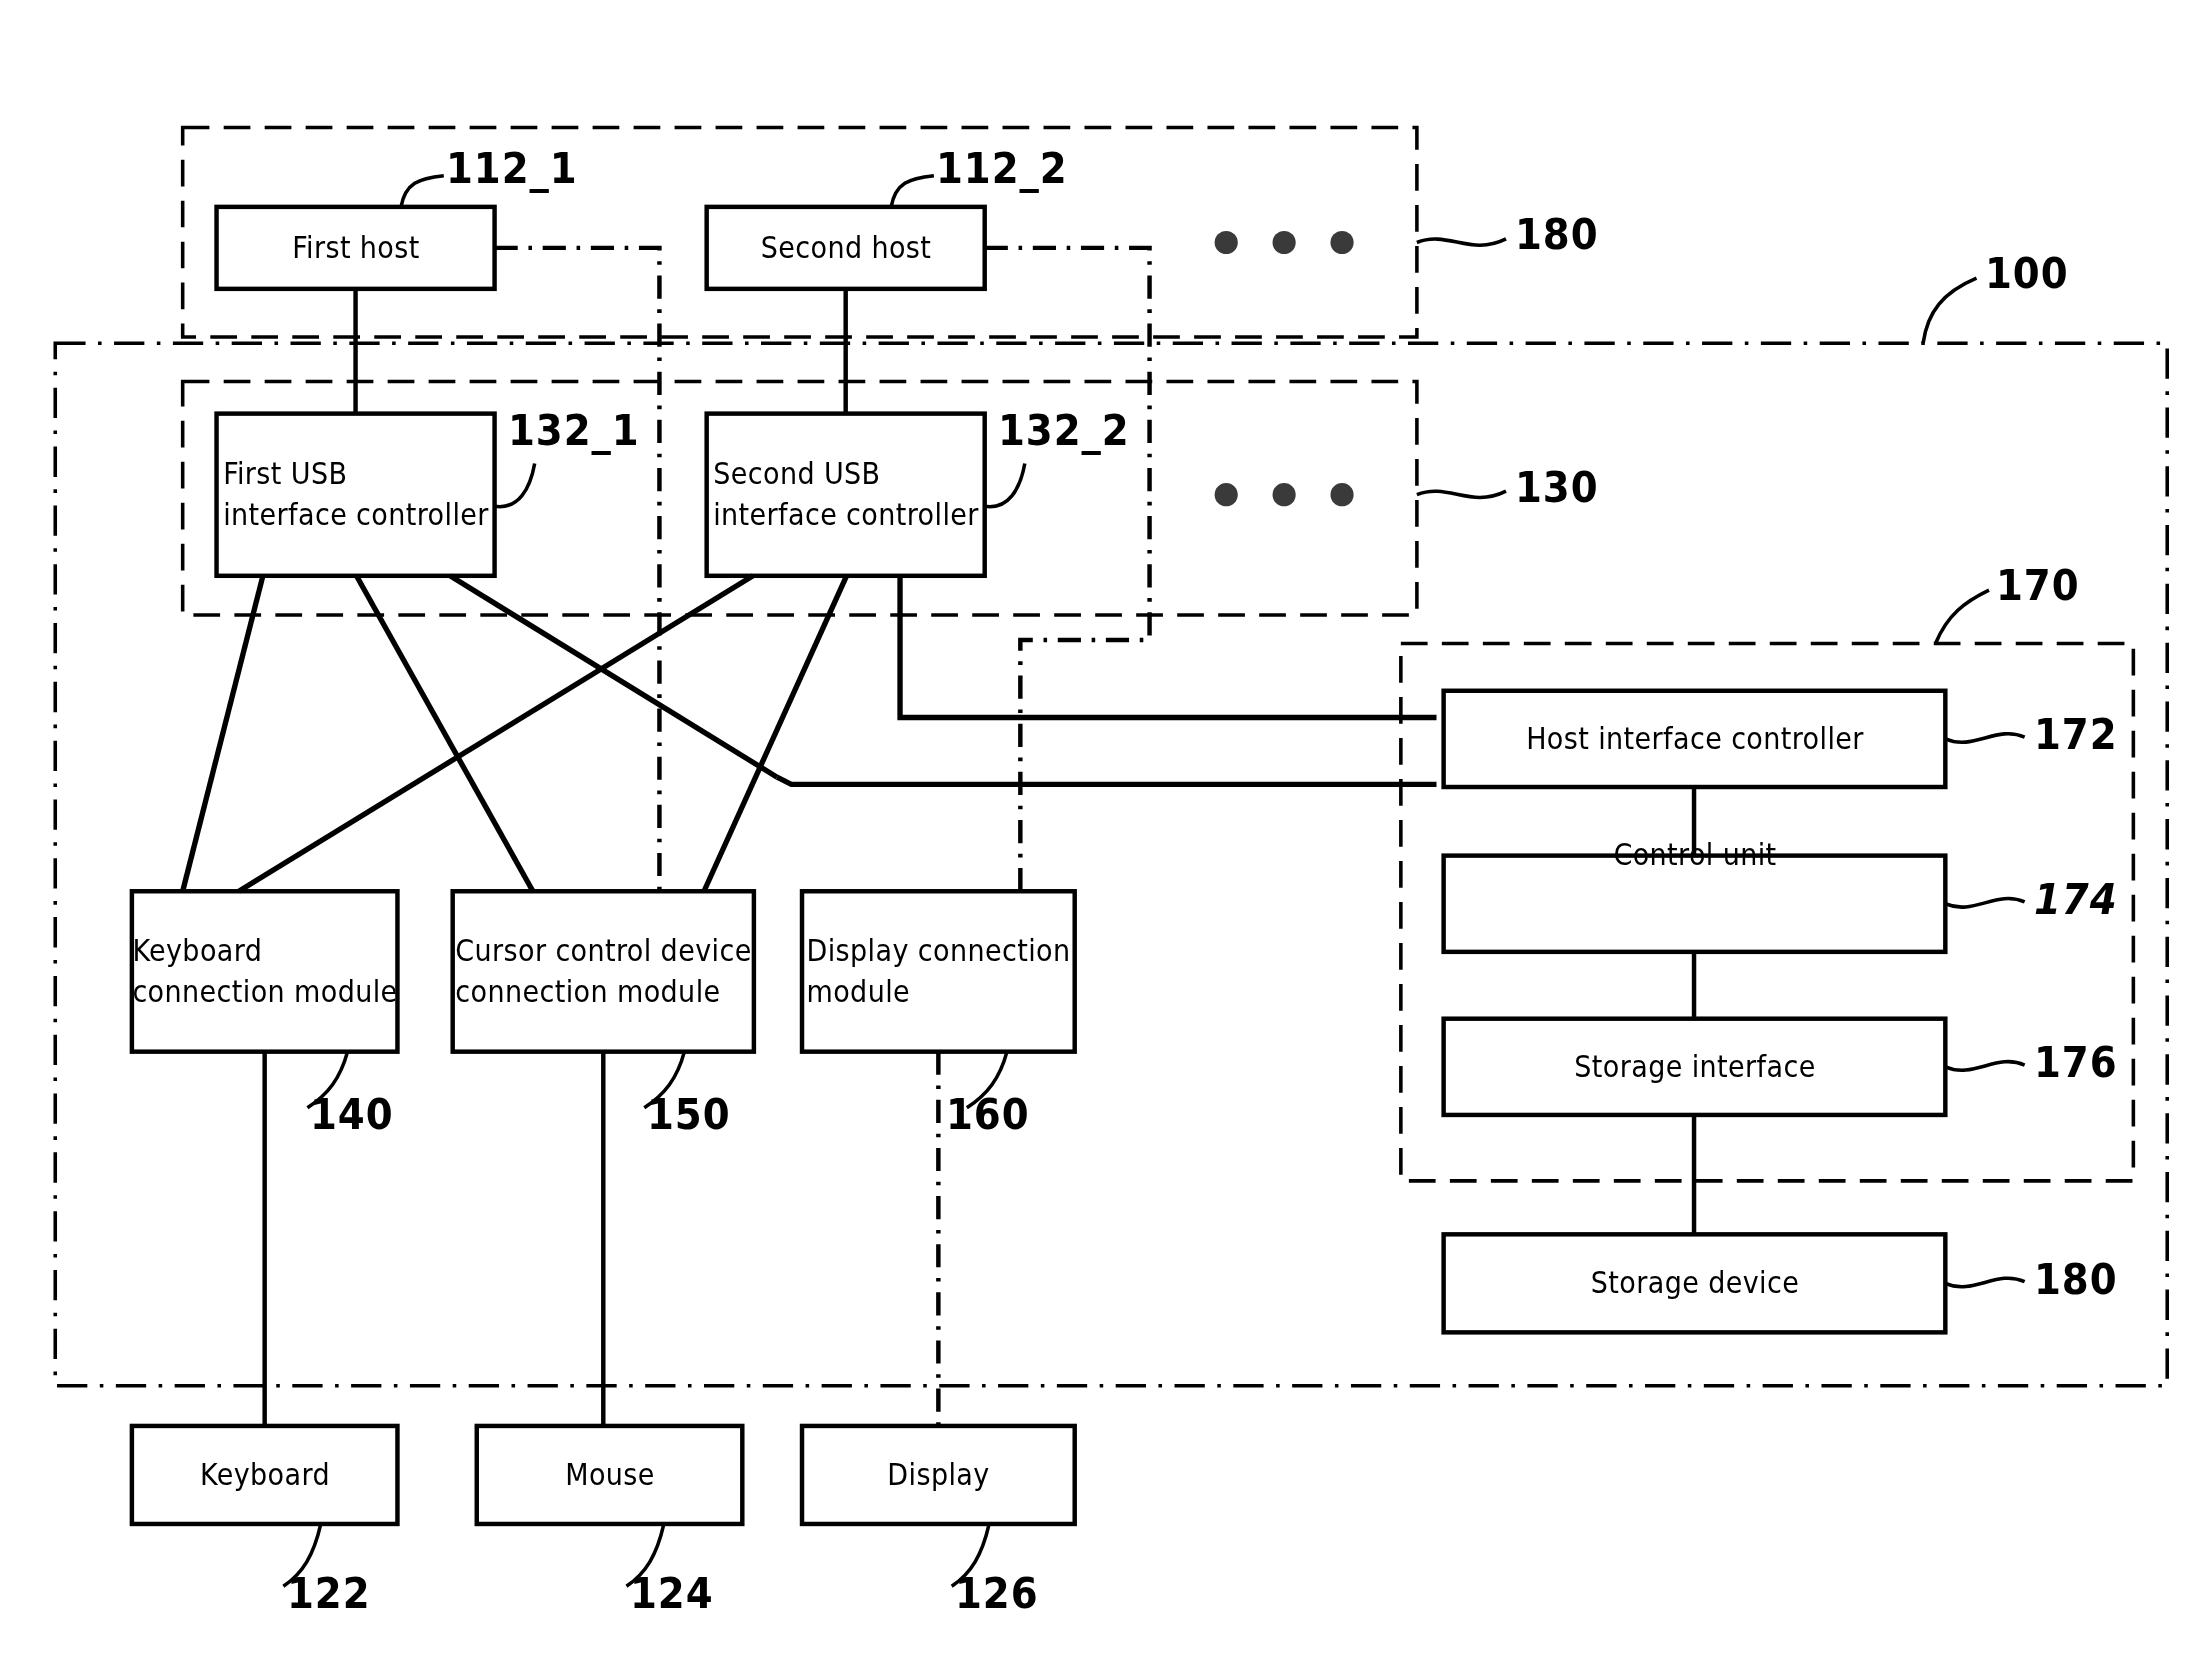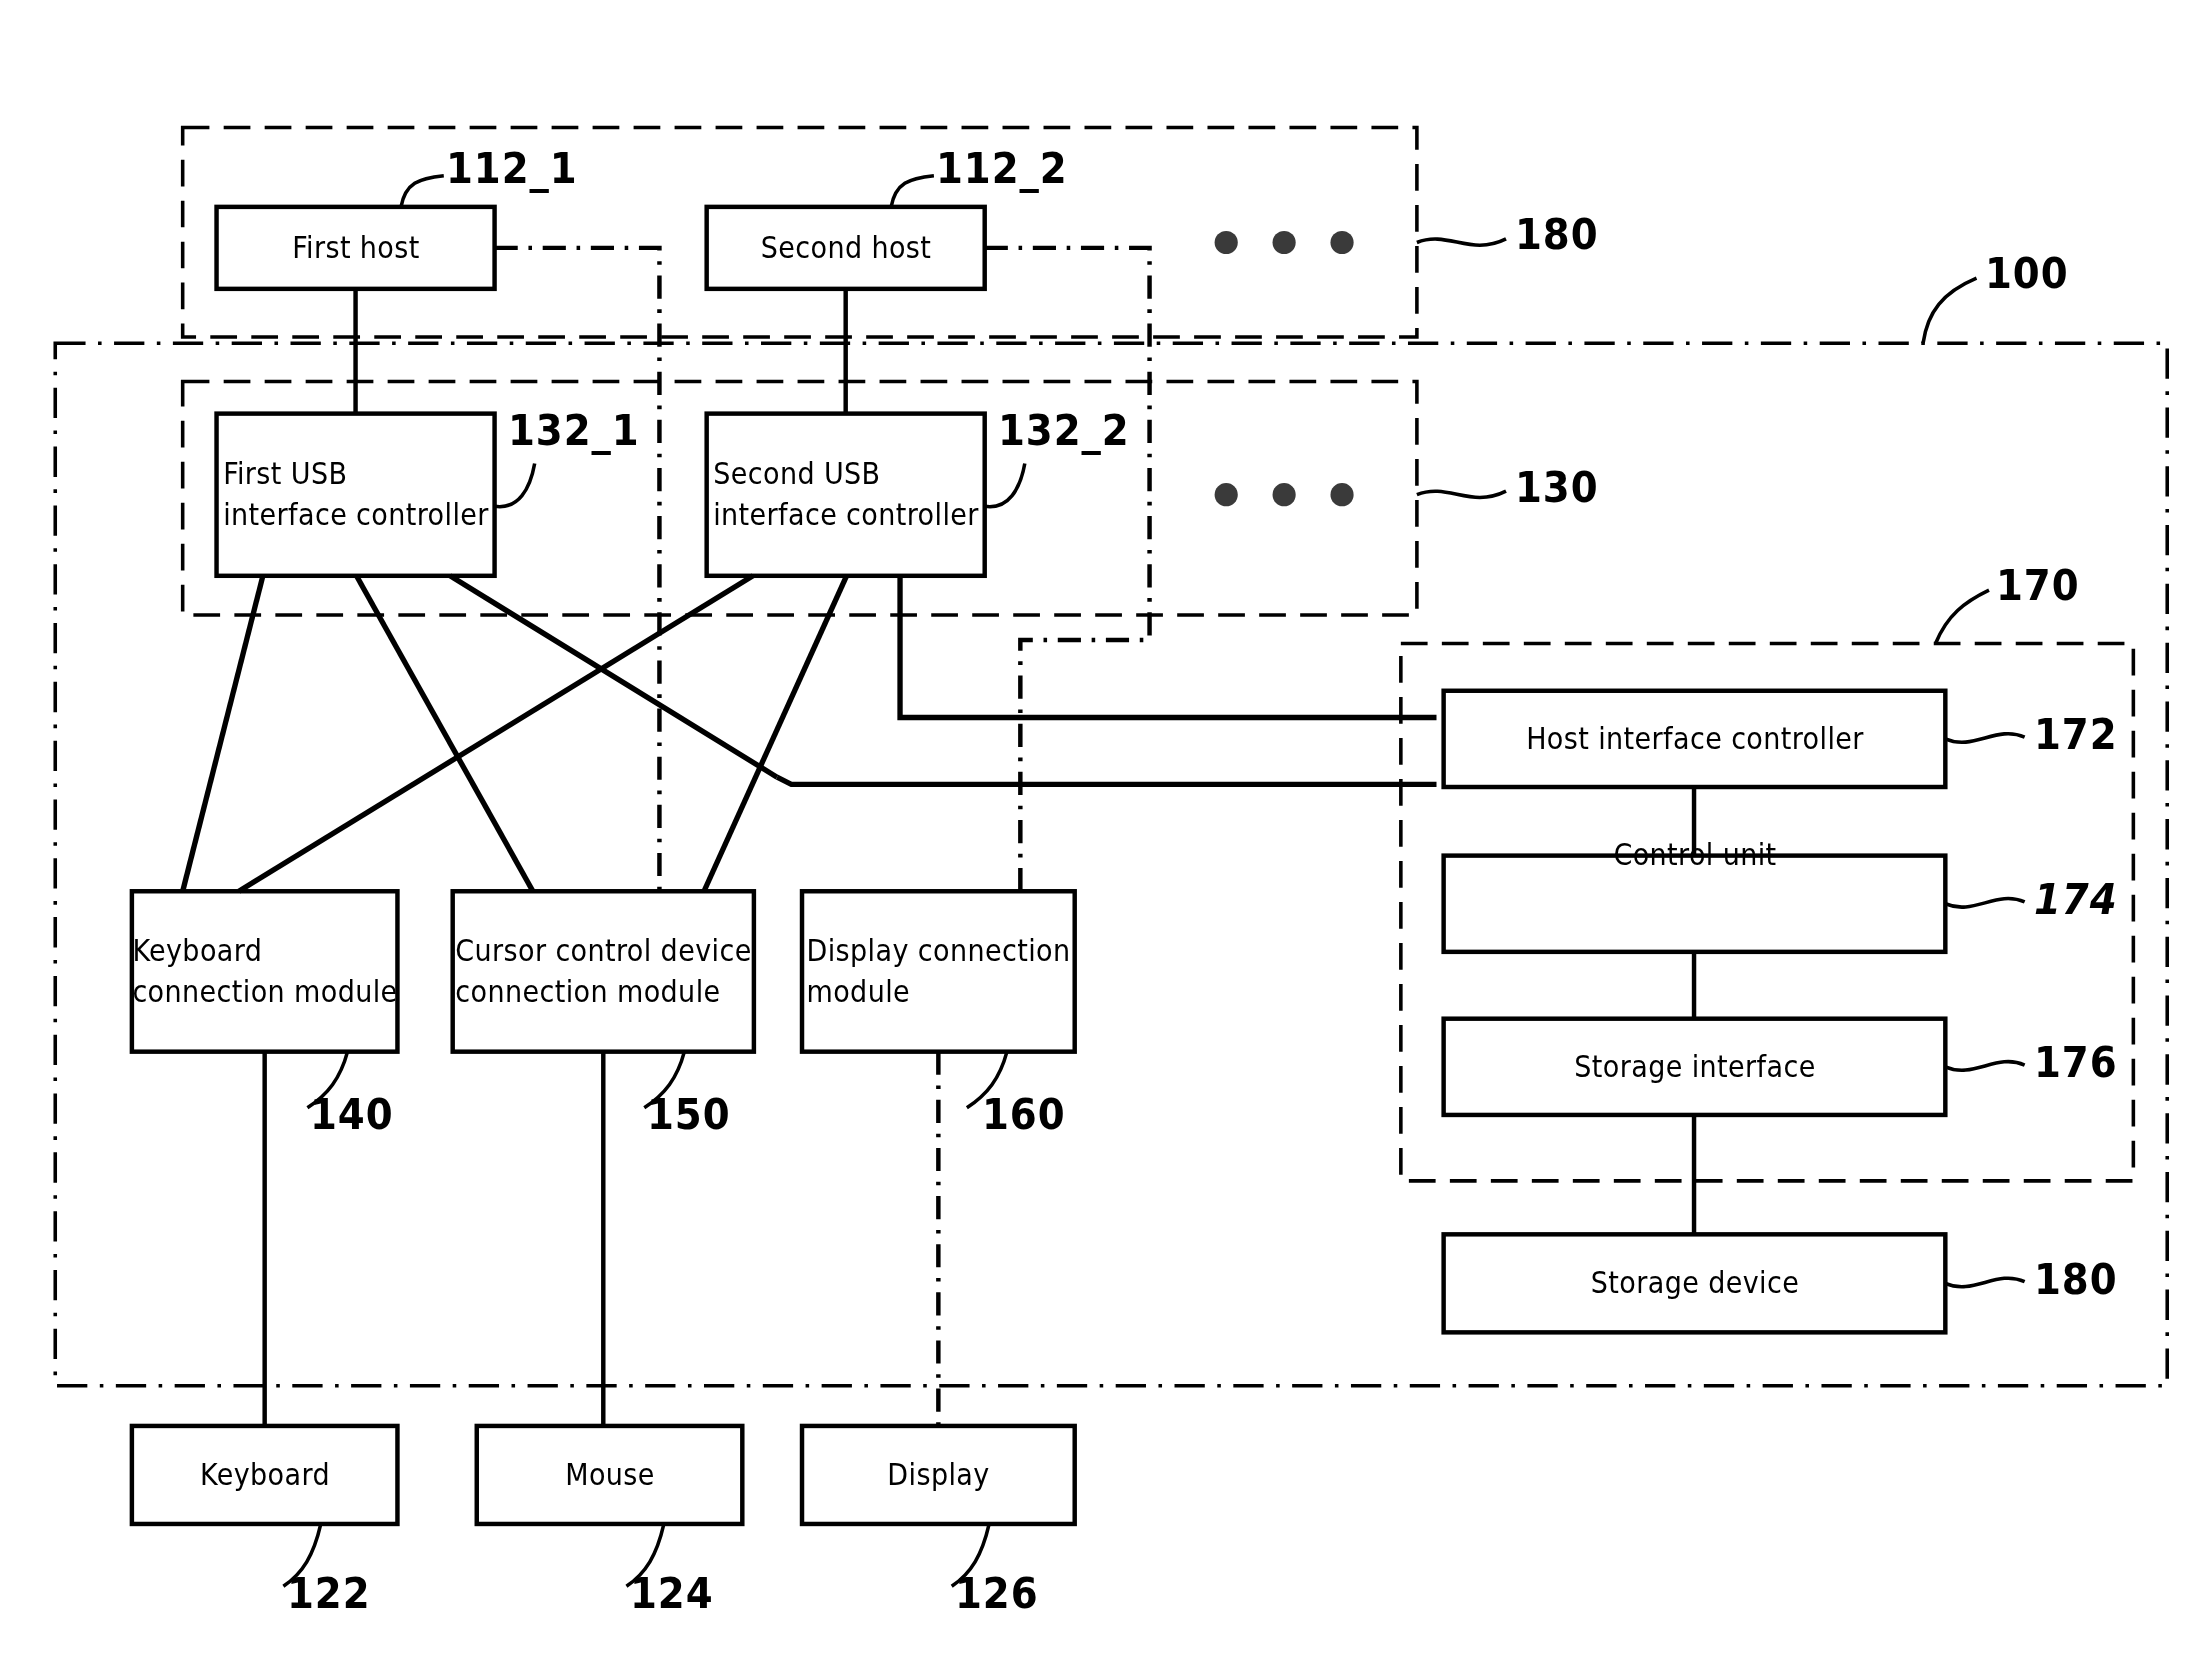--- a/index.html
+++ b/index.html
@@ -155,20 +155,20 @@
   <div class="refnum" style="left:1515px;top:462px;">130</div>
 
   <div class="refnum" style="left:1996px;top:560px;">170</div>
   <div class="refnum" style="left:2034px;top:709px;">172</div>
   <div class="refnum" style="left:2034px;top:874px;font-style:italic;">174</div>
   <div class="refnum" style="left:2034px;top:1037px;">176</div>
   <div class="refnum" style="left:2034px;top:1254px;">180</div>
 
   <div class="refnum" style="left:310px;top:1089px;">140</div>
   <div class="refnum" style="left:647px;top:1089px;">150</div>
-  <div class="refnum" style="left:982px;top:1089px;">160</div>
+  <div class="refnum" style="left:946px;top:1089px;">160</div>
 
   <div class="refnum" style="left:287px;top:1568px;">122</div>
   <div class="refnum" style="left:630px;top:1568px;">124</div>
   <div class="refnum" style="left:955px;top:1568px;">126</div>
 
 </div>
 
 
 </body></html>

